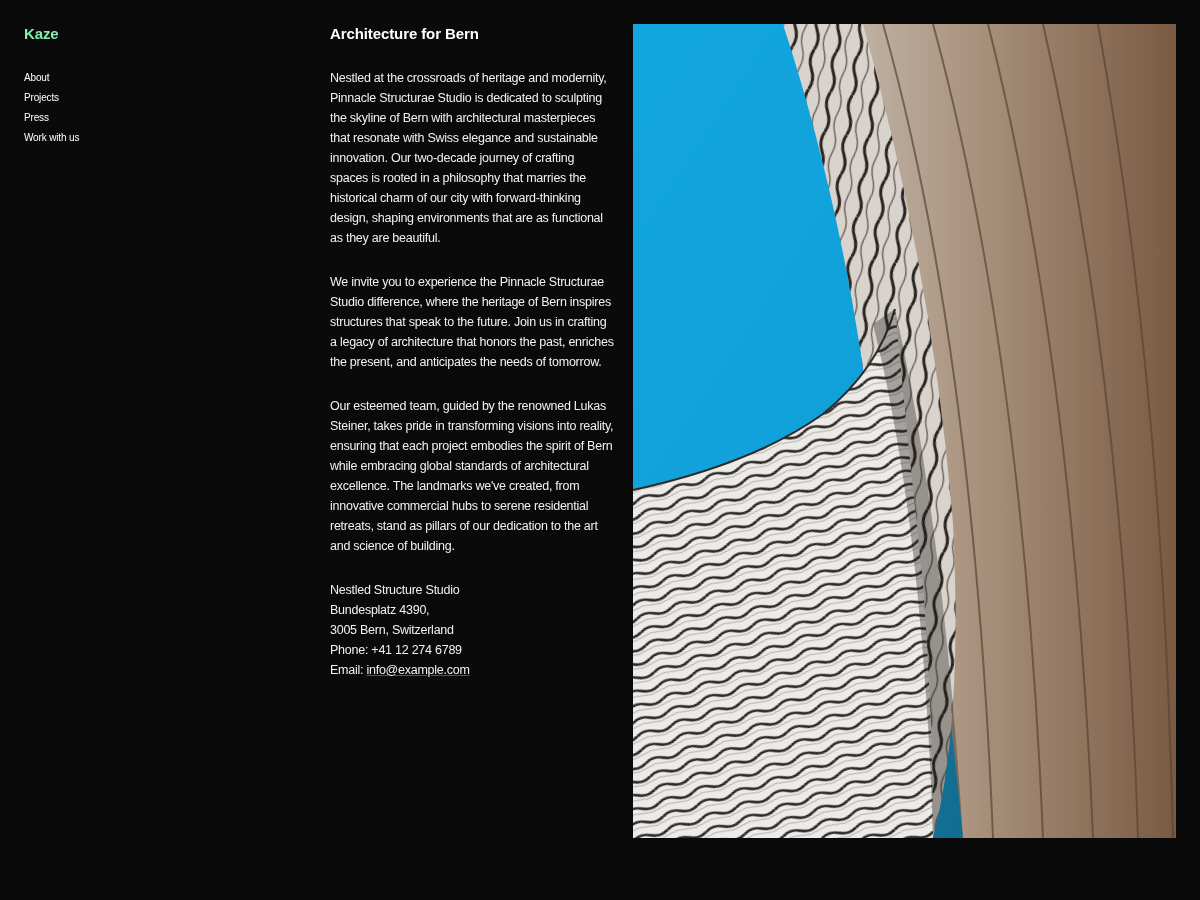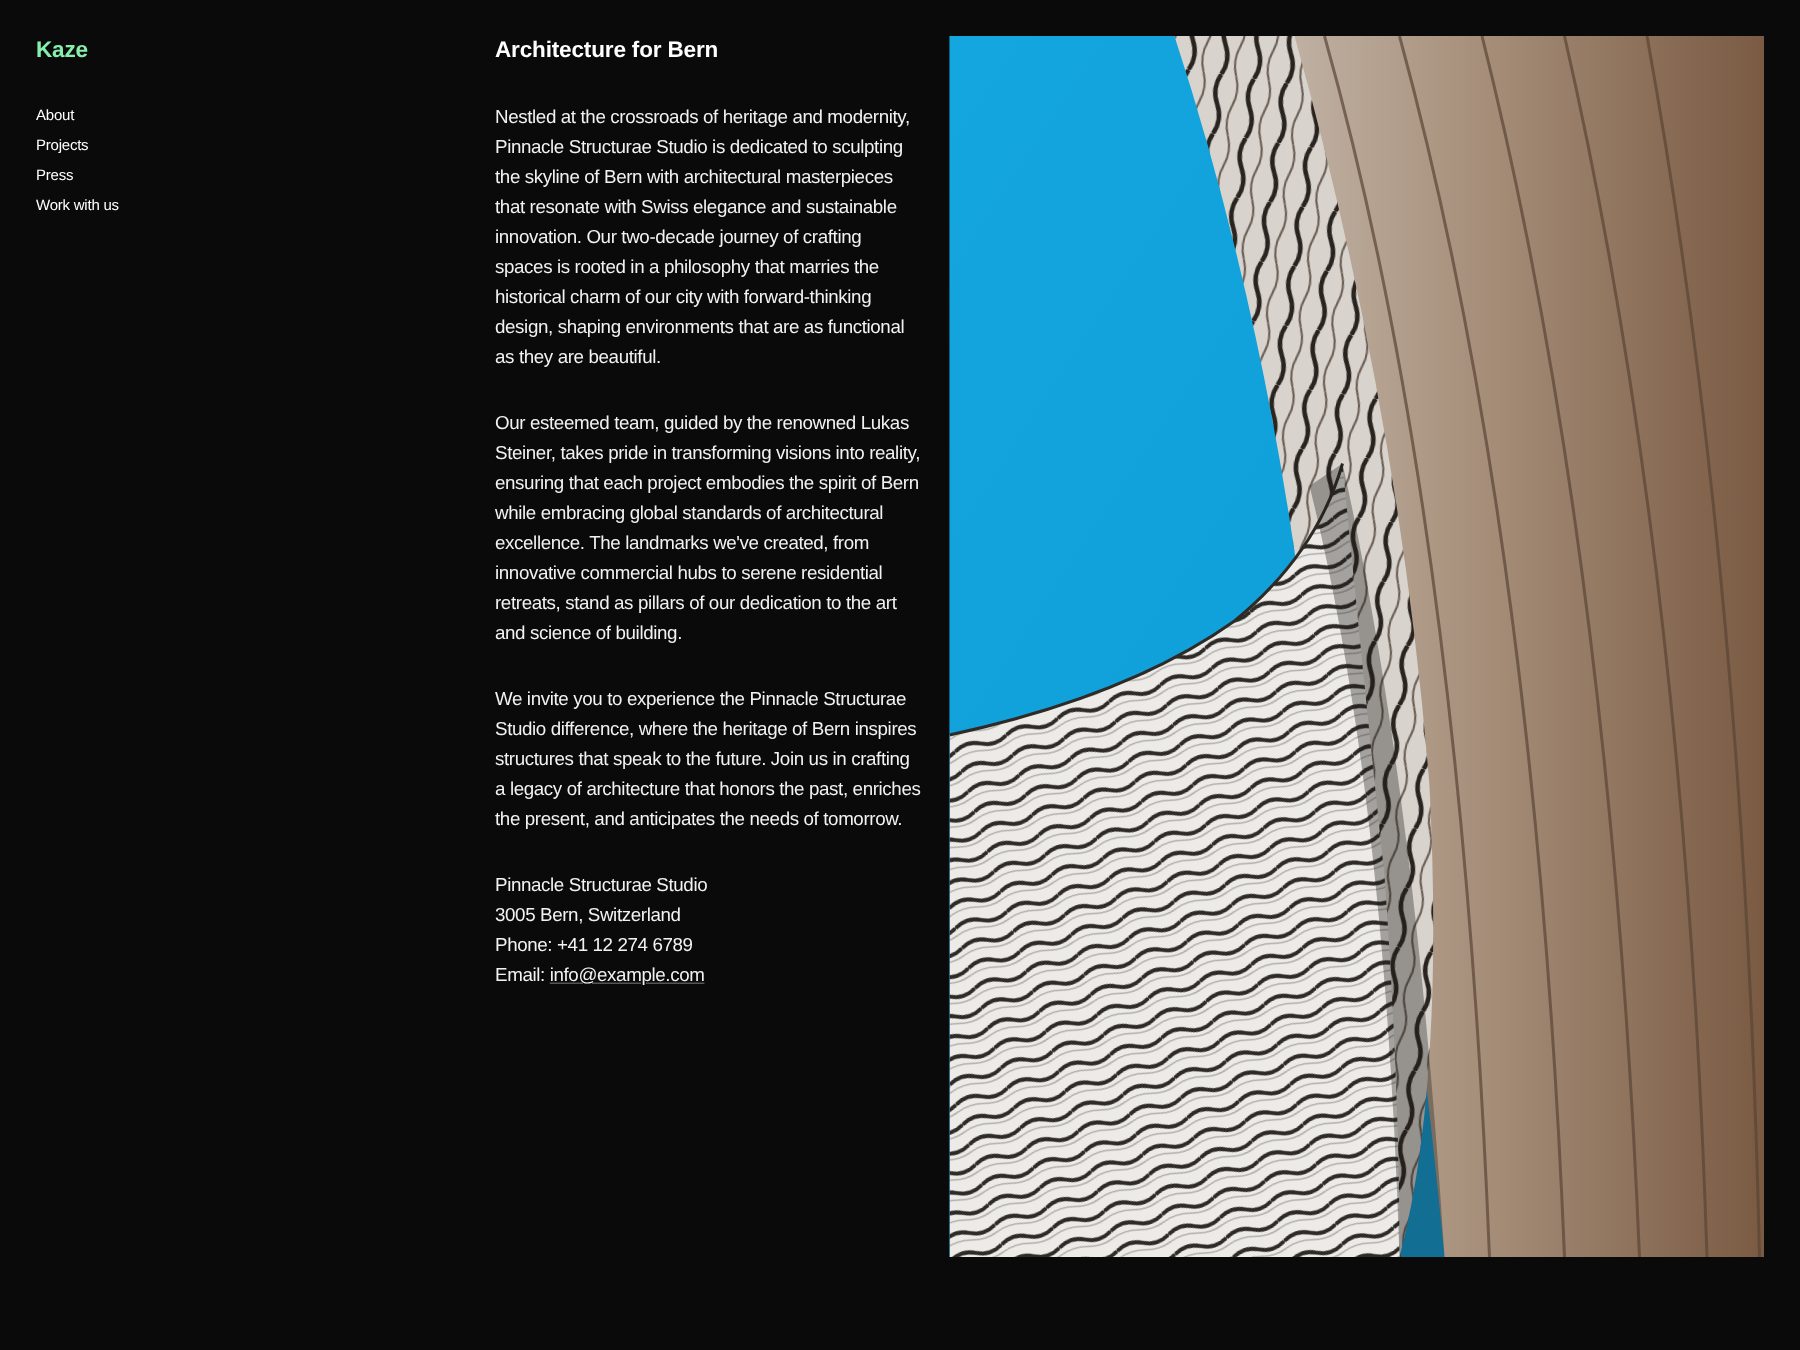--- a/index.html
+++ b/index.html
@@ -96,25 +96,26 @@
 <ul class="nav">
   <li><a href="#">About</a></li>
   <li><a href="#">Projects</a></li>
   <li><a href="#">Press</a></li>
   <li><a href="#">Work with us</a></li>
 </ul>
 
 <div class="content">
   <h1>Architecture for Bern</h1>
   <p>Nestled at the crossroads of heritage and modernity, Pinnacle Structurae Studio is dedicated to sculpting the skyline of Bern with architectural masterpieces that resonate with Swiss elegance and sustainable innovation. Our two-decade journey of crafting spaces is rooted in a philosophy that marries the historical charm of our city with forward-thinking design, shaping environments that are as functional as they are beautiful.</p>
+  <p>We invite you to experience the Pinnacle Structurae Studio difference, where the heritage of Bern inspires structures that speak to the future. Join us in crafting a legacy of architecture that honors the past, enriches the present, and anticipates the needs of tomorrow.</p>
   <p>Our esteemed team, guided by the renowned Lukas Steiner, takes pride in transforming visions into reality, ensuring that each project embodies the spirit of Bern while embracing global standards of architectural excellence. The landmarks we've created, from innovative commercial hubs to serene residential retreats, stand as pillars of our dedication to the art and science of building.</p>
-  <p>We invite you to experience the Pinnacle Structurae Studio difference, where the heritage of Bern inspires structures that speak to the future. Join us in crafting a legacy of architecture that honors the past, enriches the present, and anticipates the needs of tomorrow.</p>
 
   <div class="contact">
-    <div>Pinnacle Structurae Studio</div>
+    <div>Nestled Structure Studio</div>
+    <div>Bundesplatz 4390,</div>
     <div>3005 Bern, Switzerland</div>
     <div>Phone: +41 12 274 6789</div>
     <div><span>Email: </span><a href="#">info@example.com</a></div>
   </div>
 </div>
 
 <div class="photo" title="Curved woven metal facade of a building against a blue sky">
   <svg width="543" height="814" viewBox="0 0 543 814" xmlns="http://www.w3.org/2000/svg">
     <defs>
       <linearGradient id="sky" x1="0" y1="0" x2="1" y2="1">

